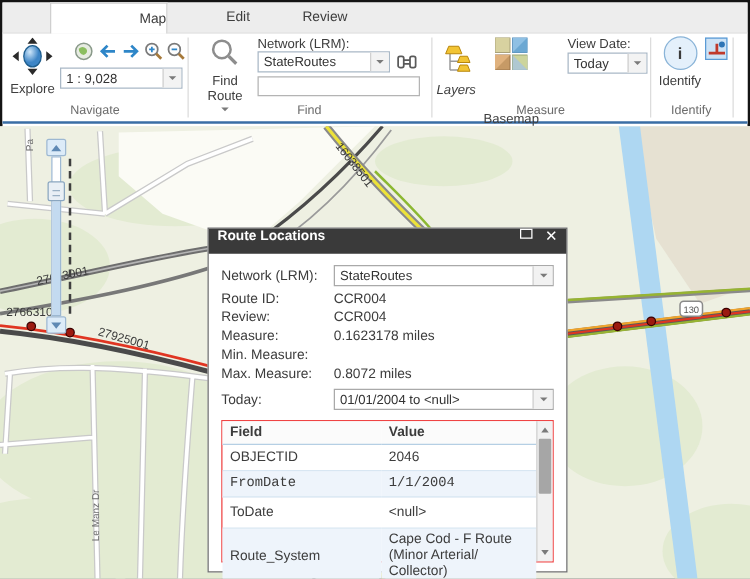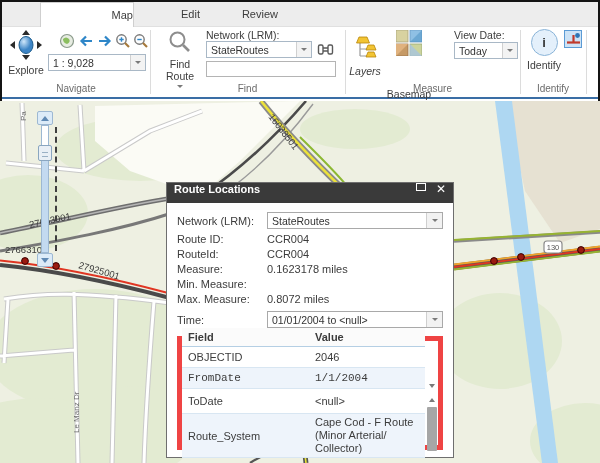--- a/index.html
+++ b/index.html
@@ -50,21 +50,21 @@
   .dlg-max { width:10px; height:8px; border:1.5px solid #fff; margin-right:10px; }
   .dlg-close { color:#fff; font-size:12px; line-height:12px; }
   .dlg-body { padding:7px 10px 7px 10px; }
   .drow { display:flex; align-items:center; font-size:11px; color:#3c3c3c; height:15px; }
   .drow.combo-row { height:21px; }
   .drow .dl { width:90px; flex:none; }
   .drow .dv { flex:1; }
   .dcombo { flex:1; display:flex; border:1px solid #a9a9a9; background:#fff; height:17px; }
   .dcombo .ctext { flex:1; font-size:10.5px; color:#333; padding:2px 0 0 4px; }
   .dcombo .cbtn { width:16px; background:#f2f2f2; border-left:1px solid #cfcfcf; display:flex; align-items:center; justify-content:center; }
-  .tbl-wrap { display:flex; margin-top:6px; border:5px solid #ef4444; height:114px;align-items:center; }
+  .tbl-wrap { display:flex; margin-top:6px; border:1px solid #ef4444; height:114px; }
   table.attr { border-collapse:collapse; width:253px; font-size:11px; color:#3c3c3c; table-layout:fixed; }
   table.attr th { text-align:left; font-weight:bold; padding:3px 6px; background:#fbfbfb; border-bottom:1px solid #b5cfe4; height:18px; }
   table.attr td { padding:2px 6px; border-bottom:1px solid #d8e6f2; vertical-align:middle; }
   table.attr col.c1 { width:127px; }
   table.attr tr.alt td { background:#eef4fb; }
   table.attr td.wrap { line-height:13px; }
   .scrollbar { width:13px; background:#f1f1f1; border-left:1px solid #cfcfcf; position:relative; }
   .sb-arrow { position:absolute; left:0; width:12px; height:12px; display:flex; align-items:center; justify-content:center; }
   .sb-thumb { position:absolute; left:1px; top:14px; width:10px; height:44px; background:#a6a6a6; border-radius:1px; }
   .tri-s-up { width:0;height:0;border:3.5px solid transparent;border-bottom:4.5px solid #7a7a7a; margin-top:-3px;}
@@ -339,36 +339,36 @@
             <div class="cbtn">
                 <i class="caret"></i>
               </div>
           </div>
         </div>
         <div class="drow">
           <span class="dl">Route ID:</span>
           <span class="dv">CCR004</span>
         </div>
         <div class="drow">
-          <span class="dl">RouteId:</span>
+          <span class="dl">Review:</span>
           <span class="dv">CCR004</span>
         </div>
         <div class="drow">
           <span class="dl">Measure:</span>
           <span class="dv">0.1623178 miles</span>
         </div>
         <div class="drow">
           <span class="dl">Min. Measure:</span>
         </div>
         <div class="drow">
           <span class="dl">Max. Measure:</span>
           <span class="dv">0.8072 miles</span>
         </div>
         <div class="drow combo-row" style="margin-top:3px;">
-          <span class="dl">Time:</span>
+          <span class="dl">Today:</span>
           <div class="dcombo">
             <span class="ctext">01/01/2004 to &lt;null&gt;</span>
             <div class="cbtn">
                 <i class="caret"></i>
               </div>
           </div>
         </div>
 
         <div class="tbl-wrap">
           <table class="attr">

